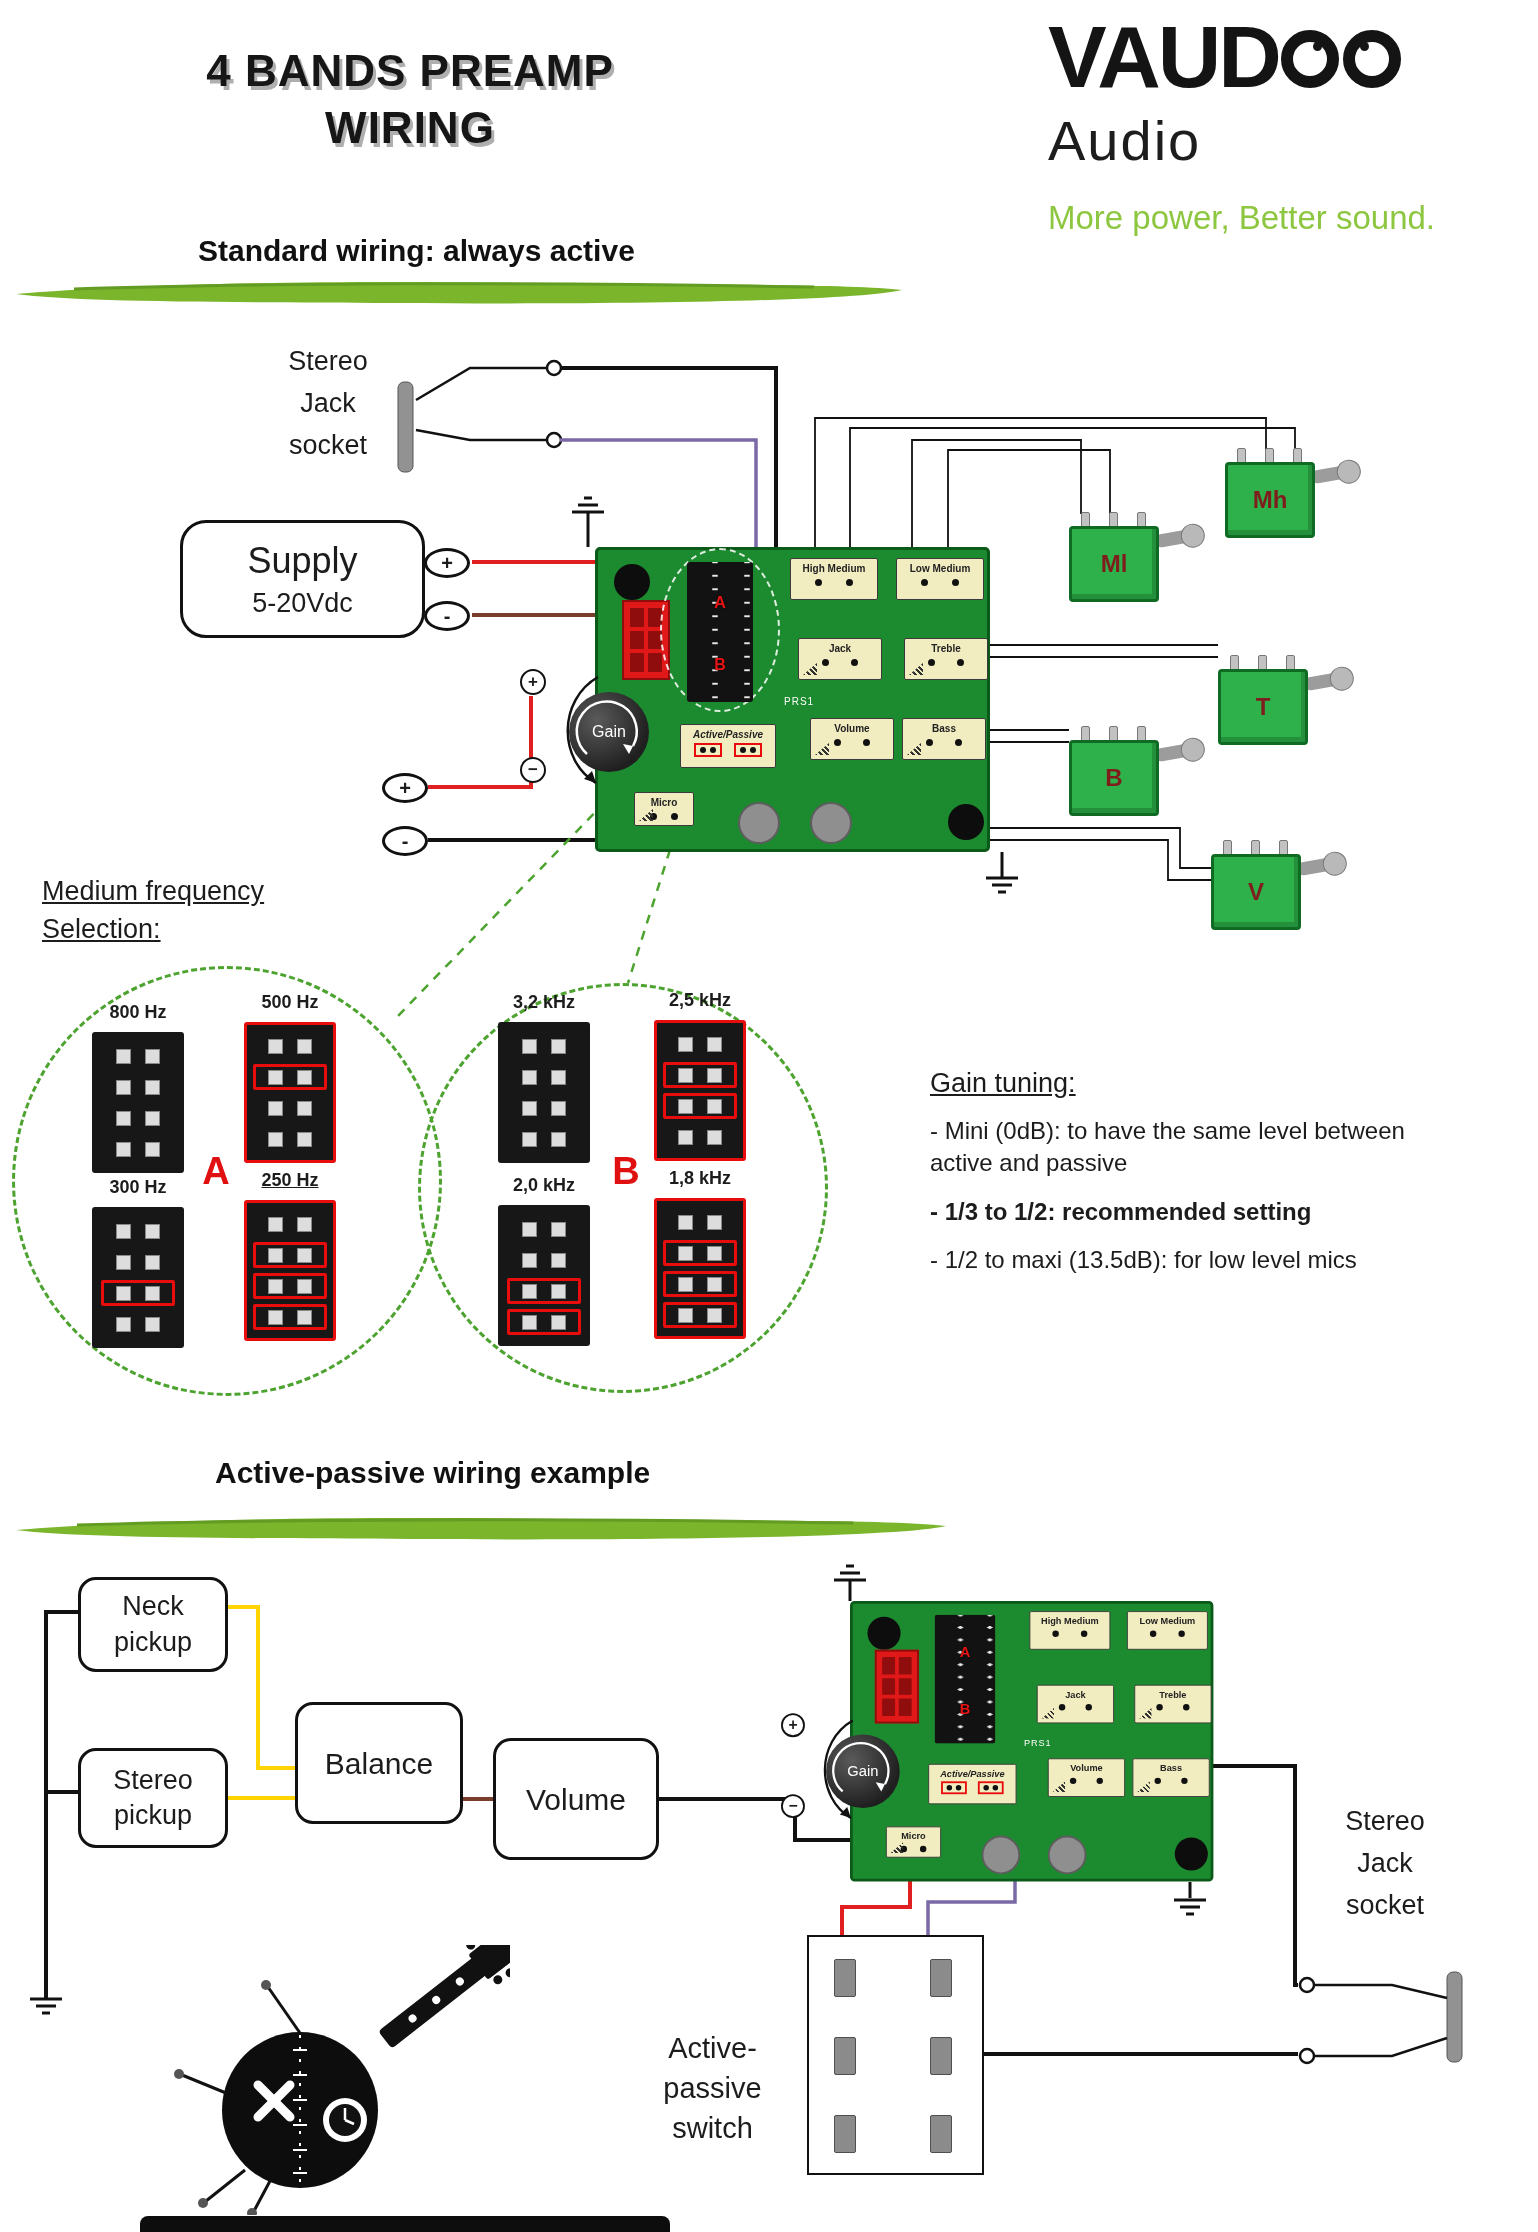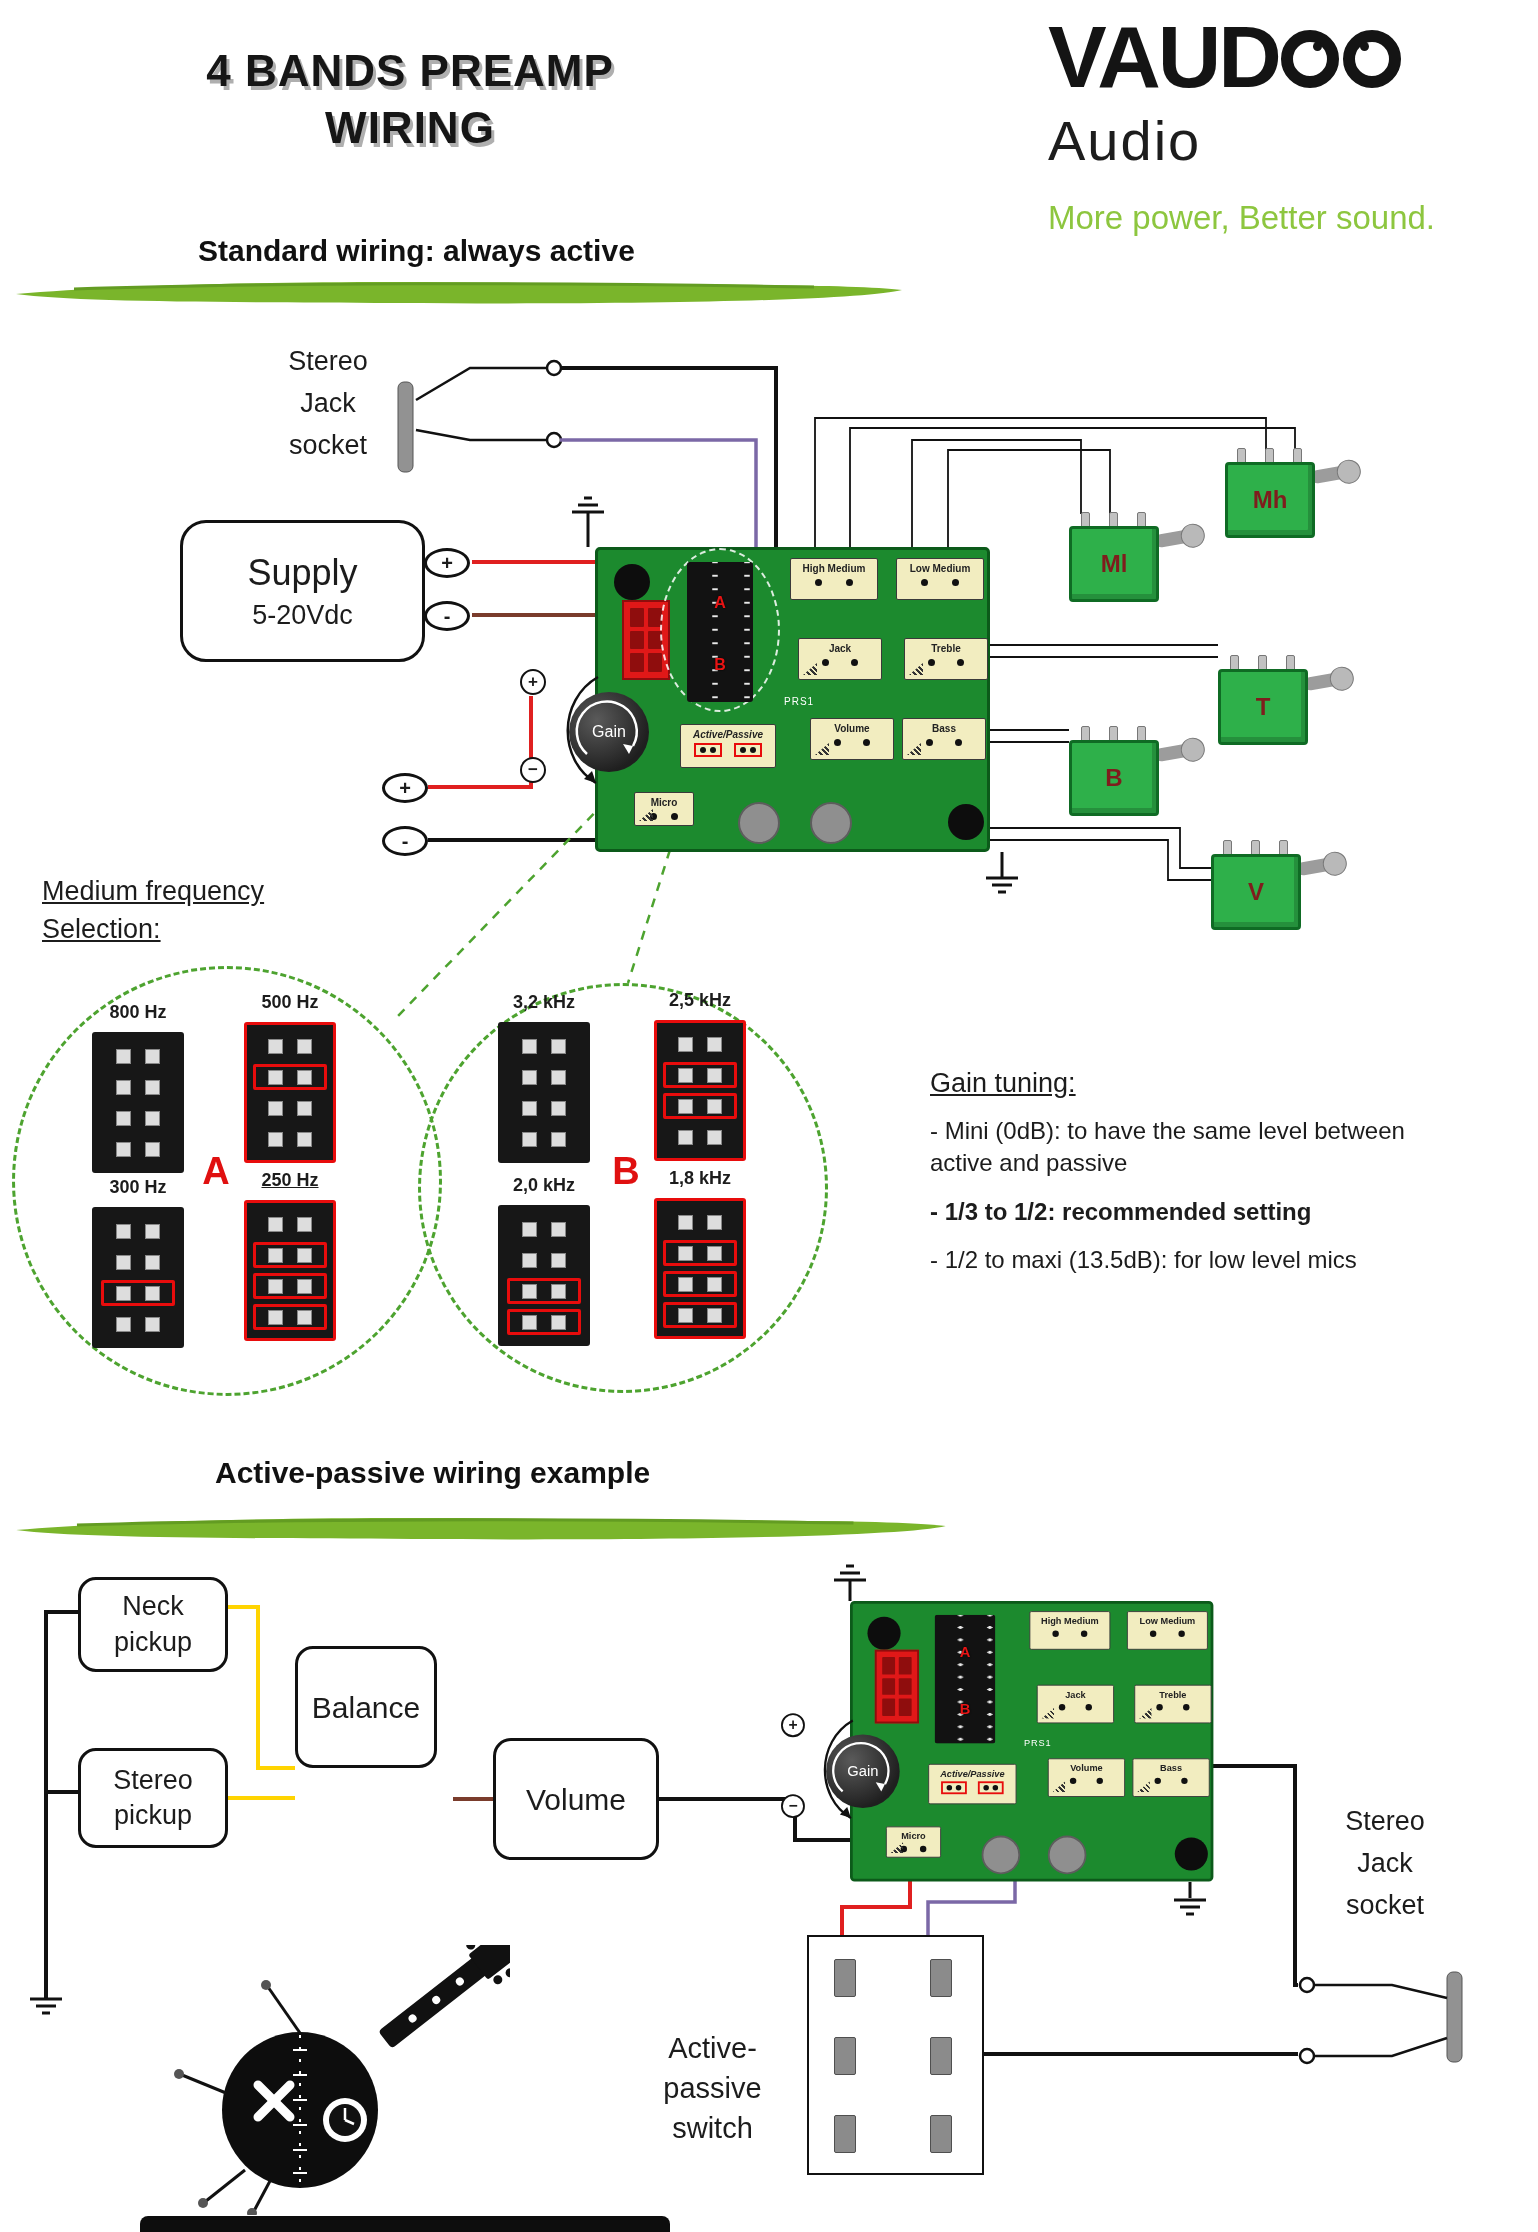--- a/index.html
+++ b/index.html
@@ -137,21 +137,21 @@
     <path d="M2,18 C120,8 300,4 520,7 C700,9 840,8 888,14 C850,24 640,29 380,27 C200,26 60,26 2,18 Z" fill="#7ab52b"></path>
     <path d="M60,13 C240,7 520,6 800,11" stroke="#639c22" stroke-width="3" fill="none"></path>
   </svg>
 
   <div class="abs jack-label" style="left:248px; top:340px; width:160px;" data-name="stereo-jack-label">
     <div data-name="stereo-jack-label-line">Stereo</div>
     <div data-name="stereo-jack-label-line">Jack</div>
     <div data-name="stereo-jack-label-line">socket</div>
   </div>
 
-  <div class="abs rbox" style="left:180px; top:520px; width:245px; height:142px;" data-name="supply-box">
+  <div class="abs rbox" style="left:180px; top:520px; width:245px; height:118px;" data-name="supply-box">
     <div class="l1" data-name="supply-title">Supply</div>
     <div class="l2" data-name="supply-voltage">5-20Vdc</div>
   </div>
   <div class="abs pill" style="left:424px; top:548px;" data-name="supply-plus-terminal">+</div>
   <div class="abs pill" style="left:424px; top:601px;" data-name="supply-minus-terminal">-</div>
 
   <div class="abs pill" style="left:382px; top:773px;" data-name="input-plus-terminal">+</div>
   <div class="abs pill" style="left:382px; top:826px;" data-name="input-minus-terminal">-</div>
 
   <svg class="abs lines" width="1538" height="2232" viewBox="0 0 1538 2232" data-name="wiring-lines">
@@ -585,21 +585,21 @@
   </svg>
 
   <div class="abs rbox2" style="left:78px; top:1577px; width:150px; height:95px;" data-name="neck-pickup-box">
     <div>Neck</div>
     <div>pickup</div>
   </div>
   <div class="abs rbox2" style="left:78px; top:1748px; width:150px; height:100px;" data-name="bridge-pickup-box">
     <div>Stereo</div>
     <div>pickup</div>
   </div>
-  <div class="abs rbox2" style="left:295px; top:1646px; width:142px; height:122px; font-size:30px;" data-name="balance-box">
+  <div class="abs rbox2" style="left:295px; top:1702px; width:168px; height:122px; font-size:30px;" data-name="balance-box">
     <div>Balance</div>
   </div>
   <div class="abs rbox2" style="left:493px; top:1738px; width:166px; height:122px; font-size:30px;" data-name="volume-box">
     <div>Volume</div>
   </div>
 
   <div class="abs pcb-small" style="left:850px; top:1601px; width:395px; height:305px; z-index:2;" data-name="pcb-board-2">
       <div class="pcb" style="left: 0px; top: 0px;" data-name="pcb-board">
     <div class="cap" style="left:16px; top:14px; width:36px; height:36px;" data-name="capacitor-icon"></div>
     <div class="redconn" style="left:24px; top:50px; width:48px; height:80px;" data-name="supply-connector">

